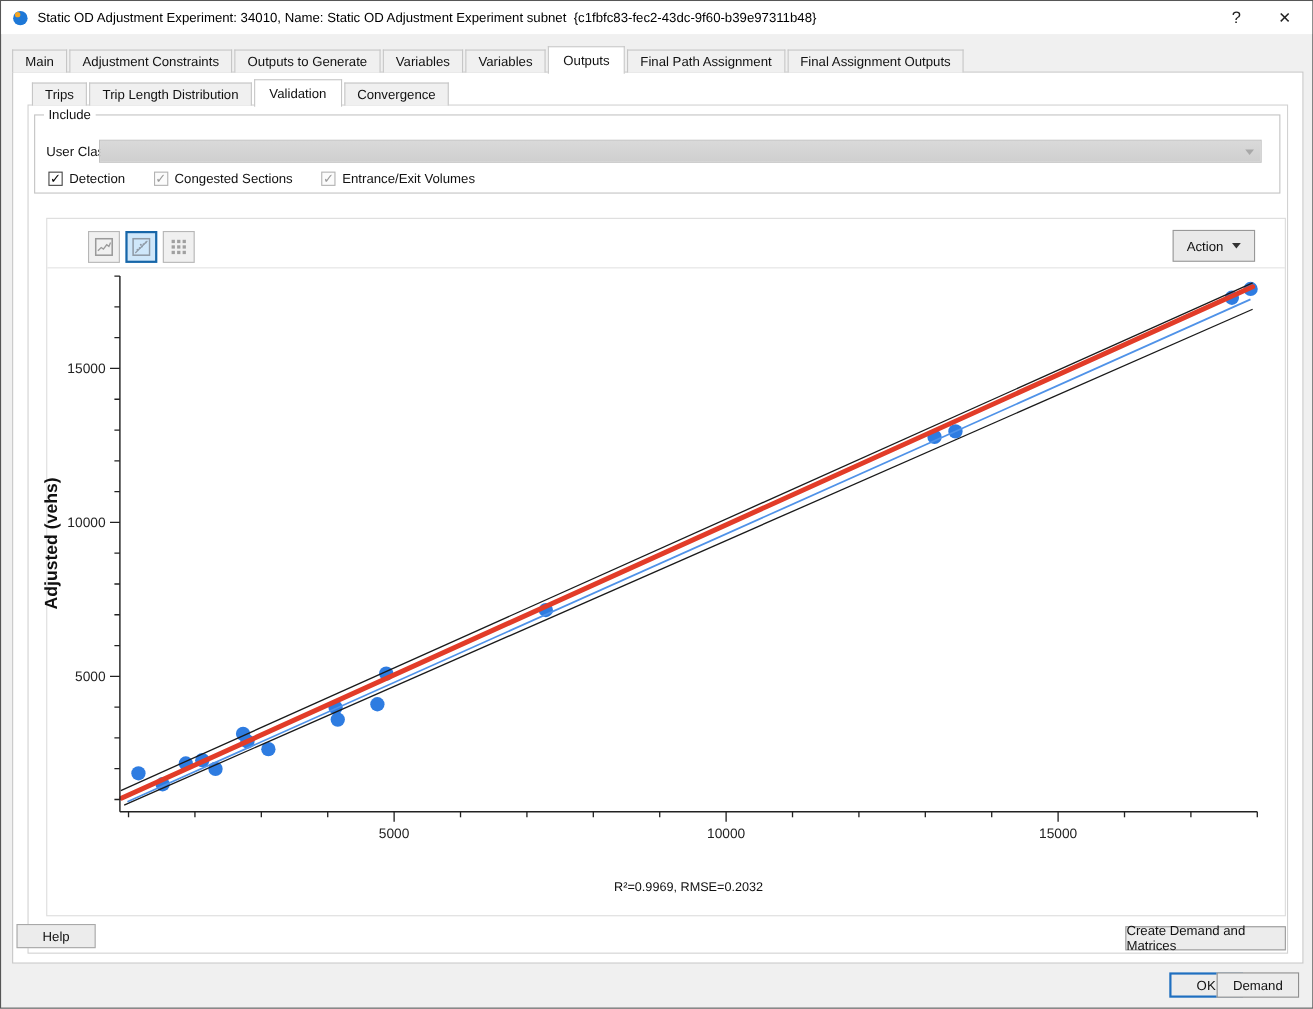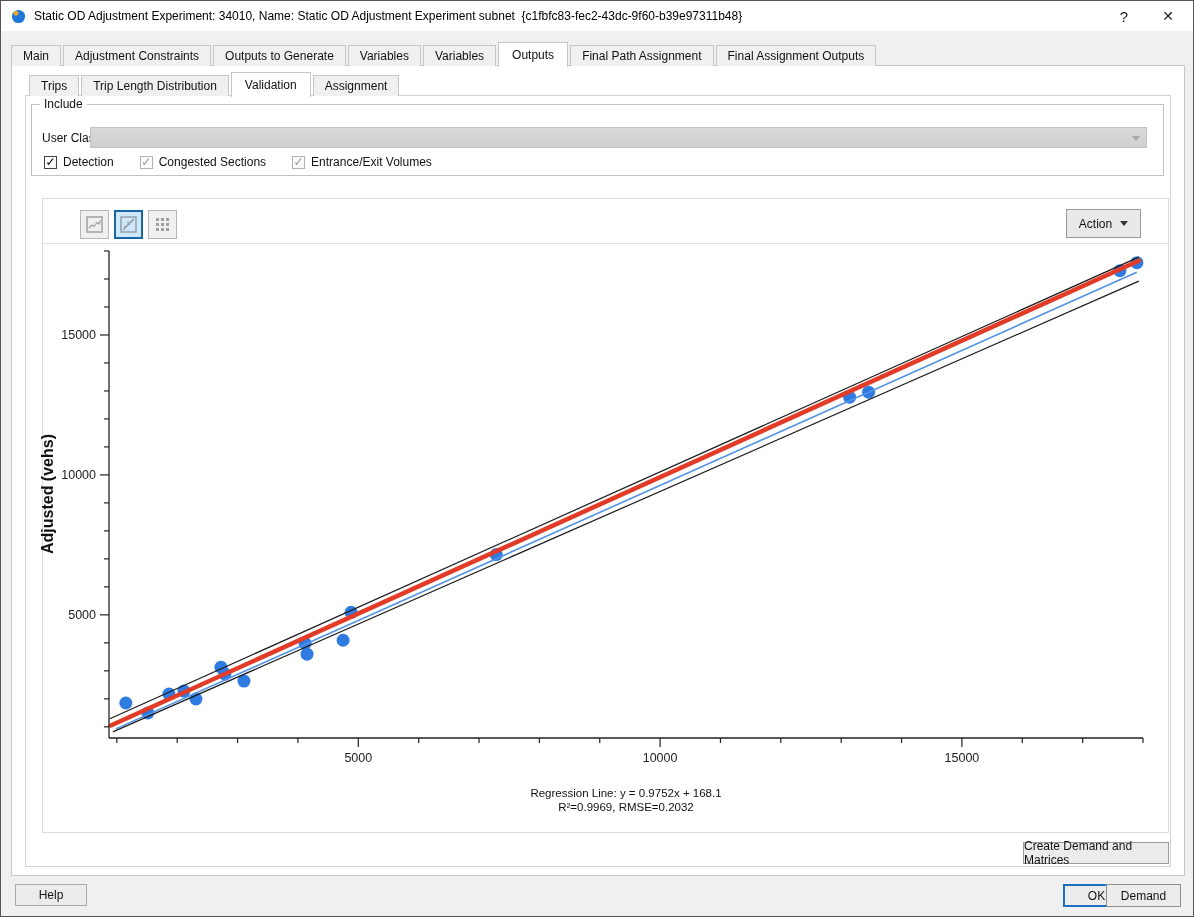--- a/index.html
+++ b/index.html
@@ -45,21 +45,21 @@
   .ann{position:absolute;left:108px;width:1034px;text-align:center;font-size:11.5px;color:#111;}
   .ann1{top:786px;}
   .ann2{top:800px;}
   .yaxis-title{position:absolute;left:38px;top:250px;height:487px;display:flex;align-items:center;}
   .yaxis-title span{writing-mode:vertical-rl;transform:rotate(180deg);font-size:16px;font-weight:bold;color:#111;}
 
   
   .btn{position:absolute;background:#e9e9e9;border:1px solid #9a9a9a;box-sizing:border-box;display:flex;align-items:center;justify-content:center;font-size:12px;color:#111;}
   .btn-create{left:1022px;top:841px;width:146px;height:22px;background:#eded ed;}
   .btn-create{background:#ececec;}
-  .btn-help{left:14px;top:883px;width:72px;height:22px;background:#ececec;border-color:#a8a8a8;}
+  .btn-help{left:14px;top:839px;width:72px;height:22px;background:#ececec;border-color:#a8a8a8;}
   .btn-ok{left:1030px;top:883px;width:67px;height:23px;border:2px solid #1f6fc0;background:#ececec;margin-left:32px;}
   .btn-cancel{left:1105px;top:883px;width:75px;height:23px;background:#ececec;border-color:#8f8f8f;}
 </style>
 </head>
 <body>
 
 <div class="dialog">
 
   <div class="titlebar">
     <svg class="appicon" viewBox="0 0 16 16">
@@ -80,21 +80,21 @@
       <div class="tab selected">Outputs</div>
       <div class="tab">Final Path Assignment</div>
       <div class="tab">Final Assignment Outputs</div>
     </div>
   <div class="page page-main"></div>
 
   <div class="tabbar tabbar-sub" id="tabbar-sub">
       <div class="tab">Trips</div>
       <div class="tab">Trip Length Distribution</div>
       <div class="tab selected">Validation</div>
-      <div class="tab">Assignment</div>
+      <div class="tab">Convergence</div>
     </div>
   <div class="page page-sub"></div>
 
   <div class="groupbox">
     <span class="legend">Include</span>
     <span class="uc-label">User Class:</span>
     <div class="uc-combo">
       <span></span>
       <span class="chev"></span>
     </div>
@@ -220,21 +220,20 @@
       <line x1="69" y1="89.9655172413793" x2="78" y2="89.9655172413793" stroke="#222" stroke-width="1.2"></line>
       <text x="65" y="93.9655172413793" text-anchor="end" font-size="12.5" font-family="&quot;Liberation Sans&quot;,sans-serif" fill="#222">15000</text>
       <line x1="73" y1="61.97701149425285" x2="78" y2="61.97701149425285" stroke="#222" stroke-width="1.2"></line>
       <line x1="73" y1="33.98850574712645" x2="78" y2="33.98850574712645" stroke="#222" stroke-width="1.2"></line>
       <line x1="73" y1="6" x2="78" y2="6" stroke="#222" stroke-width="1.2"></line>
     </svg>
 
   <div class="yaxis-title">
       <span>Adjusted (vehs)</span>
     </div>
-  <div class="ann ann1">Regression Line: y = 0.9752x + 168.1</div>
   <div class="ann ann2">R²=0.9969, RMSE=0.2032</div>
 
   <div class="btn btn-create">Create Demand and Matrices</div>
 
   <div class="btn btn-help">Help</div>
   <div class="btn btn-ok">OK</div>
   <div class="btn btn-cancel">Demand</div>
 
 </div>
 

